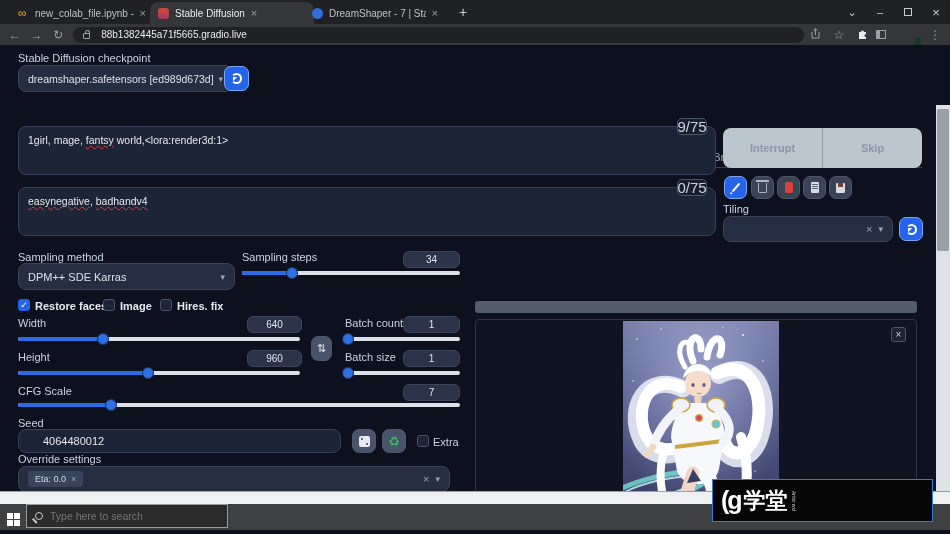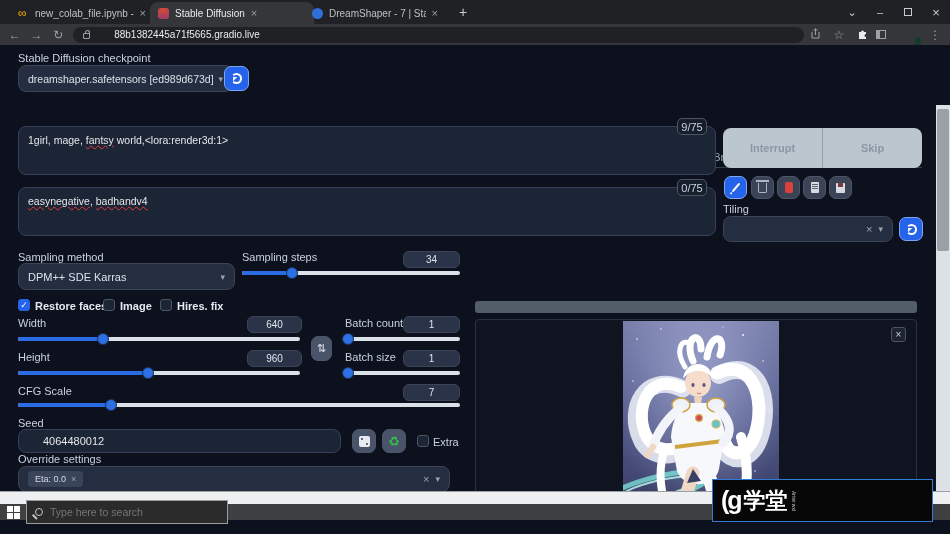--- a/index.html
+++ b/index.html
@@ -13,21 +13,21 @@
     padding:0 8px; border-radius:8px 8px 0 0; font-size:10px; color:#bdc1c6; overflow:hidden; }
   .btab.active{ background:#35363a; color:#e8eaed; }
   .btab .tlabel{ white-space:nowrap; overflow:hidden; max-width:104px; }
   .tclose{ font-size:11px; color:#9aa0a6; flex:0 0 auto; }
   .favicon{ width:11px; height:11px; flex:0 0 auto; border-radius:3px; }
   .winctl{ position:absolute; top:0; height:24px; width:28px; display:flex; align-items:center;
     justify-content:center; color:#c7cbd1; font-size:11px; }
   .navbar{ position:absolute; left:0; top:24px; width:950px; height:21px; background:#35363a;
     display:flex; align-items:center; }
   .navico{ color:#9aa0a6; font-size:12px; width:22px; text-align:center; }
-  .urlbox{ display:flex; align-items:center; gap:24px; background:#202124; border-radius:10px;
+  .urlbox{ display:flex; align-items:center; gap:11px; background:#202124; border-radius:10px;
     height:16px; width:740px; margin-left:4px; padding:0 10px; }
   .lockicon{ width:7px; height:6px; border:1px solid #9aa0a6; border-radius:1px; position:relative; margin-top:2px;}
   .lockicon::before{ content:""; position:absolute; left:1px; top:-4px; width:3px; height:3px;
     border:1px solid #9aa0a6; border-bottom:none; border-radius:3px 3px 0 0; }
   .urltext{ color:#e8eaed; font-size:10px; }
   .avatar{ width:14px; height:14px; border-radius:50%; background:#1e6b45; position:relative; overflow:hidden;}
   .avatar::before{ content:""; position:absolute; left:4px; top:2px; width:6px; height:6px; border-radius:50%; background:#123c27;}
   .avatar::after{ content:""; position:absolute; left:2px; top:8px; width:10px; height:7px; border-radius:5px 5px 0 0; background:#123c27;}
 
   
@@ -42,21 +42,21 @@
   .refreshglyph::after{ content:""; position:absolute; left:-3px; top:-1px; border:3px solid transparent; border-right-color:#fff; transform:rotate(45deg);}
   .navtabs{ position:absolute; left:18px; top:101px; display:flex; align-items:flex-end; gap:24px; height:22px; }
   .ntab{ font-size:11.5px; color:#9ca3af; padding-bottom:5px; white-space:nowrap; }
   .ntab.active{ color:#fff; font-weight:bold; background:#1f2937; border:1px solid #3b4557; border-bottom:none;
     border-radius:8px 8px 0 0; padding:4px 10px 6px 10px; }
   .tabline{ position:absolute; left:18px; top:122px; width:904px; height:1px; background:#343f52; }
   .ta{ position:absolute; background:#1c2535; border:1px solid #36405a; border-radius:8px;
     font-size:10.5px; color:#e5e7eb; padding:7px 9px; line-height:1.3; }
   .sp{ text-decoration:underline; text-decoration-style:wavy; text-decoration-color:#e23b3b; text-decoration-thickness:1px; }
   .counter{ position:absolute; width:30px; height:17px; background:#161d2b; border:1px solid #4b5563;
-    border-radius:5px; color:#cbd5e1; font-size:11px; display:flex; align-items:center; justify-content:center; z-index:3;}
+    border-radius:5px; color:#cbd5e1; font-size:15px; display:flex; align-items:center; justify-content:center; z-index:3;}
   .bigbtn{ position:absolute; top:128px; height:40px; background:#bcc6cf; color:#8b97a6; font-weight:bold;
     font-size:11px; display:flex; align-items:center; justify-content:center; }
   .iconbtn{ position:absolute; width:23px; height:23px; background:#3a4456; border:1px solid #4b5766;
     border-radius:7px; display:flex; align-items:center; justify-content:center; }
   .iconbtn.blue{ background:#2563eb; border-color:#7aa6f5; }
   .trashglyph{ width:9px; height:10px; position:relative; border:1px solid #aeb6c2; border-top:none; border-radius:0 0 2px 2px;}
   .trashglyph::before{ content:""; position:absolute; left:-3px; top:-3px; width:13px; height:2px; background:#aeb6c2;}
   .cardglyph{ width:8px; height:11px; background:#d9413c; border-radius:2px; }
   .docglyph{ width:8px; height:11px; background:#d7dce3; border-radius:1px; position:relative;}
   .docglyph::before{ content:""; position:absolute; left:1px; top:2px; width:6px; height:1px; background:#5a6473; box-shadow:0 2px 0 #5a6473, 0 4px 0 #5a6473;}
@@ -81,21 +81,21 @@
     display:flex; align-items:center; gap:5px; padding:0 7px; }
   .progress{ position:absolute; left:475px; top:256px; width:442px; height:12px; background:#535d6a; border-radius:3px; }
   .preview{ position:absolute; left:475px; top:274px; width:442px; height:213px; background:#0f1420; border:1px solid #2a3342; border-radius:4px; }
   .imgclose{ position:absolute; right:10px; top:7px; width:15px; height:15px; background:#1d2430; border:1px solid #4b5563;
     border-radius:3px; color:#cfd6e0; font-size:10px; display:flex; align-items:center; justify-content:center; }
   .vscroll{ position:absolute; left:936px; top:0; width:14px; height:446px; background:#dee1e6; }
   .vthumb{ position:absolute; left:1px; top:4px; width:12px; height:142px; background:#9aa0a6; border-radius:2px;}
 
   
   .bstrip{ position:absolute; left:0; top:491px; width:950px; height:13px; background:#eef0f2; border-top:1px solid #9aa0a6; }
-  .taskbar{ position:absolute; left:0; top:504px; width:950px; height:16px; background:#3f4042; display:flex; align-items:center; }
+  .taskbar{ position:absolute; left:0; top:504px; width:950px; height:26px; background:#3f4042; display:flex; }
   .startbtn{ width:26px; height:30px; display:flex; align-items:center; justify-content:center; }
   .winlogo{ width:13px; height:13px; display:grid; grid-template-columns:6px 6px; grid-gap:1px; }
   .winlogo i{ background:#fdfdfd; }
   .tsearch{ width:202px; height:24px; background:#2b2b2b; border:1px solid #9a9a9a; display:flex; align-items:center; gap:7px; padding:0 8px; }
   .tsearch input{ background:transparent; border:none; outline:none; color:#c8c8c8; font-size:10.5px; width:150px; font-family:"Liberation Sans",sans-serif;}
   .mag{ width:8px; height:8px; border:1.5px solid #c8c8c8; border-radius:50%; position:relative; }
   .mag::after{ content:""; position:absolute; left:-4px; top:7px; width:6px; height:1.5px; background:#c8c8c8; transform:rotate(45deg); }
 
   
   .wm{ position:absolute; left:712px; top:479px; width:221px; height:43px; background:#070707;

